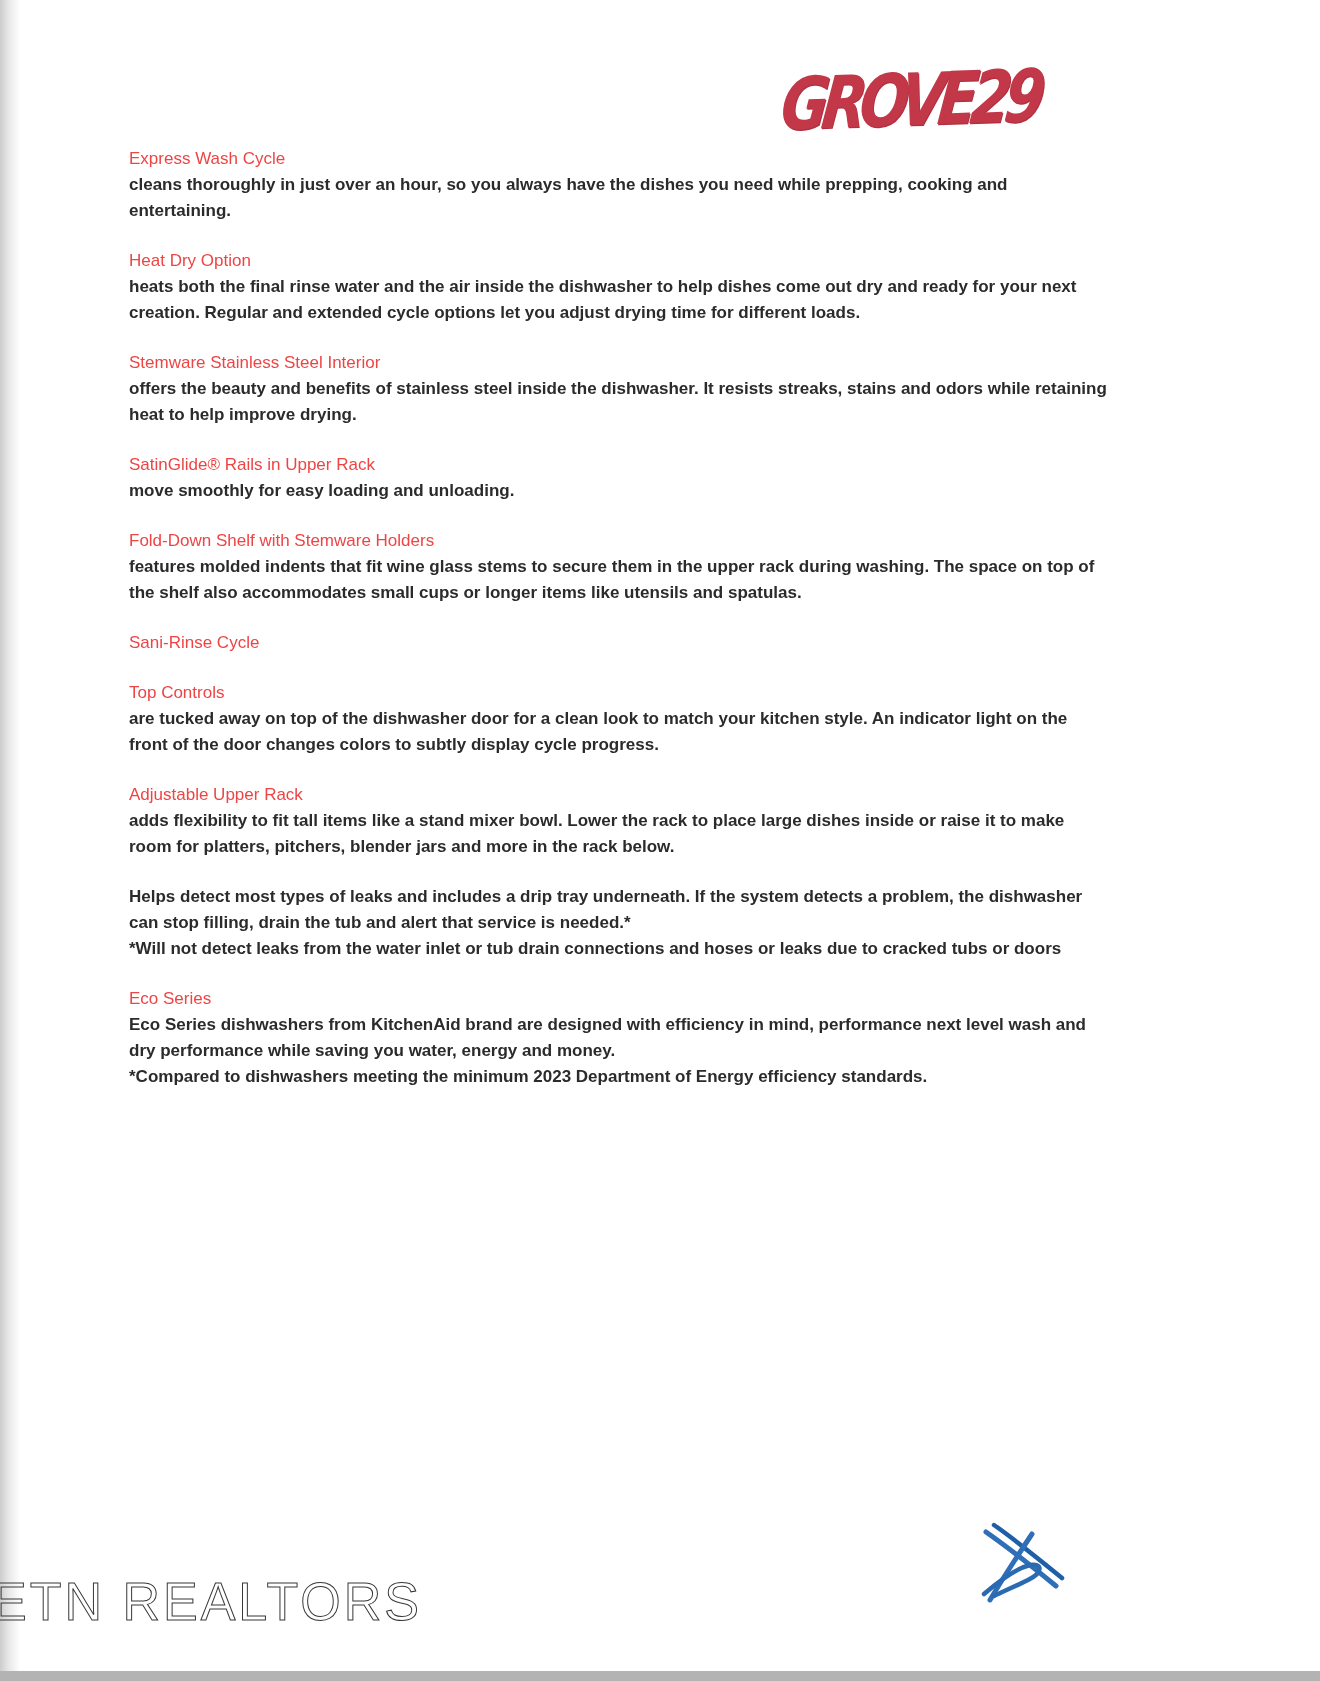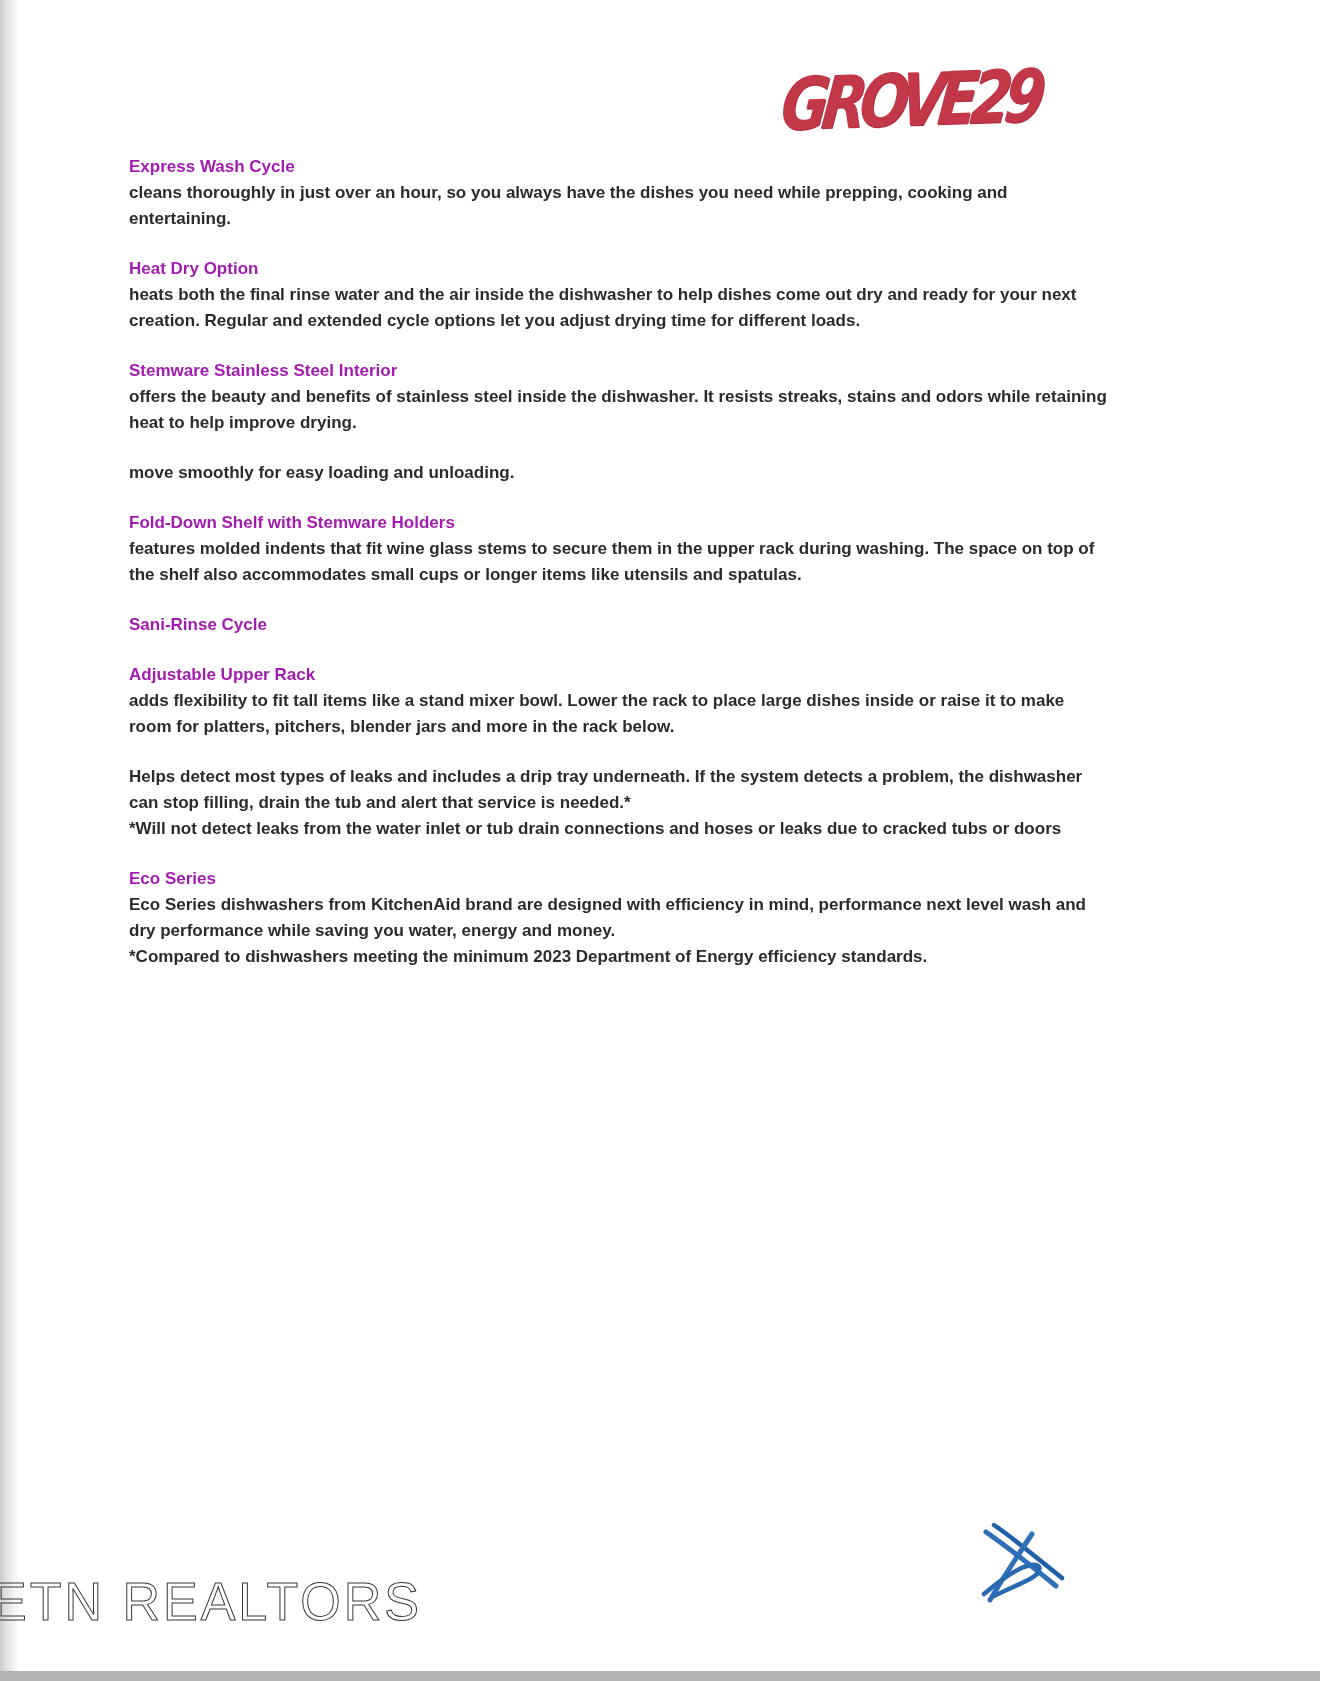--- a/index.html
+++ b/index.html
@@ -50,23 +50,22 @@
   .content {
     position: absolute;
     left: 129px; top: 146px;
     width: 978px;
     color: #2b2b2b;
     font-size: 17px;
     line-height: 26px;
   }
   .section { margin-bottom: 24px; }
   .heading {
-    font-weight: bold;
-    color: #a21caf;
-    margin-top: 8px;
+    font-weight: normal;
+    color: #ef4444;
   }
   .para { font-weight: bold; }
   
   .watermark {
     position: absolute;
     left: -8px; top: 1572px;
     font-family: "Liberation Sans", sans-serif;
     font-size: 52px;
     font-weight: normal;
     letter-spacing: 3px;
@@ -98,28 +97,33 @@
       </div>
       <div class="section">
         <div class="heading">Heat Dry Option</div>
         <div class="para">heats both the final rinse water and the air inside the dishwasher to help dishes come out dry and ready for your next creation. Regular and extended cycle options let you adjust drying time for different loads.</div>
       </div>
       <div class="section">
         <div class="heading">Stemware Stainless Steel Interior</div>
         <div class="para">offers the beauty and benefits of stainless steel inside the dishwasher. It resists streaks, stains and odors while retaining heat to help improve drying.</div>
       </div>
       <div class="section">
+        <div class="heading">SatinGlide® Rails in Upper Rack</div>
         <div class="para">move smoothly for easy loading and unloading.</div>
       </div>
       <div class="section">
         <div class="heading">Fold-Down Shelf with Stemware Holders</div>
         <div class="para">features molded indents that fit wine glass stems to secure them in the upper rack during washing. The space on top of the shelf also accommodates small cups or longer items like utensils and spatulas.</div>
       </div>
       <div class="section">
         <div class="heading">Sani-Rinse Cycle</div>
+      </div>
+      <div class="section">
+        <div class="heading">Top Controls</div>
+        <div class="para">are tucked away on top of the dishwasher door for a clean look to match your kitchen style. An indicator light on the front of the door changes colors to subtly display cycle progress.</div>
       </div>
       <div class="section">
         <div class="heading">Adjustable Upper Rack</div>
         <div class="para">adds flexibility to fit tall items like a stand mixer bowl. Lower the rack to place large dishes inside or raise it to make room for platters, pitchers, blender jars and more in the rack below.</div>
       </div>
       <div class="section">
         <div class="para">Helps detect most types of leaks and includes a drip tray underneath. If the system detects a problem, the dishwasher can stop filling, drain the tub and alert that service is needed.*</div>
         <div class="para">*Will not detect leaks from the water inlet or tub drain connections and hoses or leaks due to cracked tubs or doors</div>
       </div>
       <div class="section">

